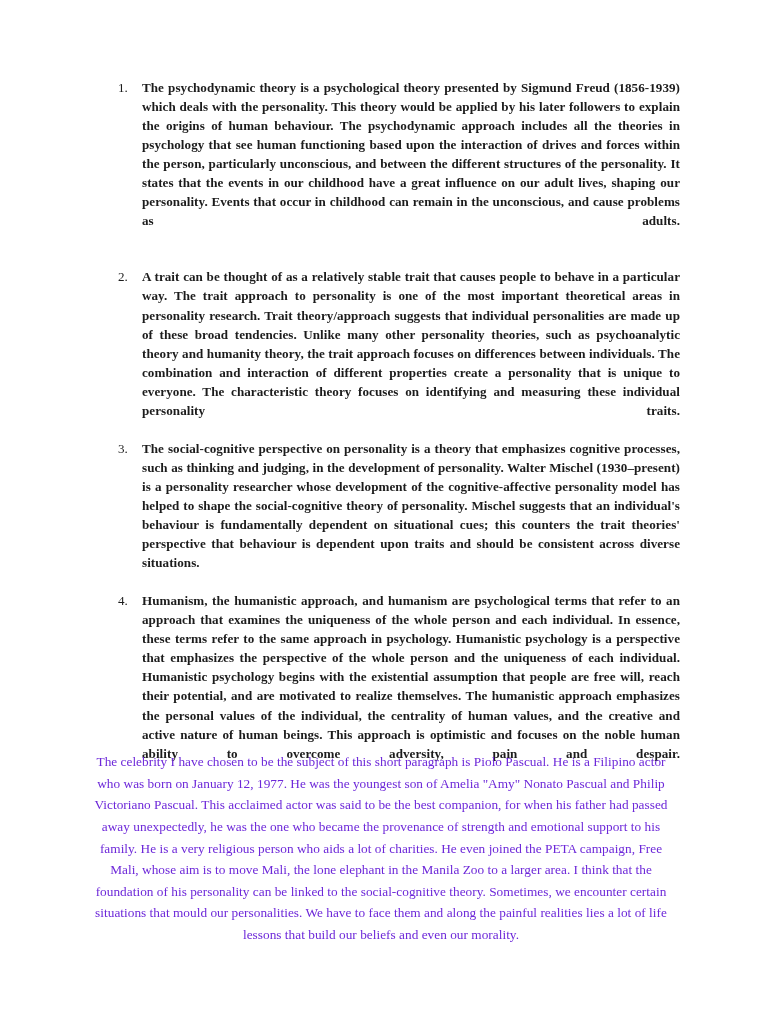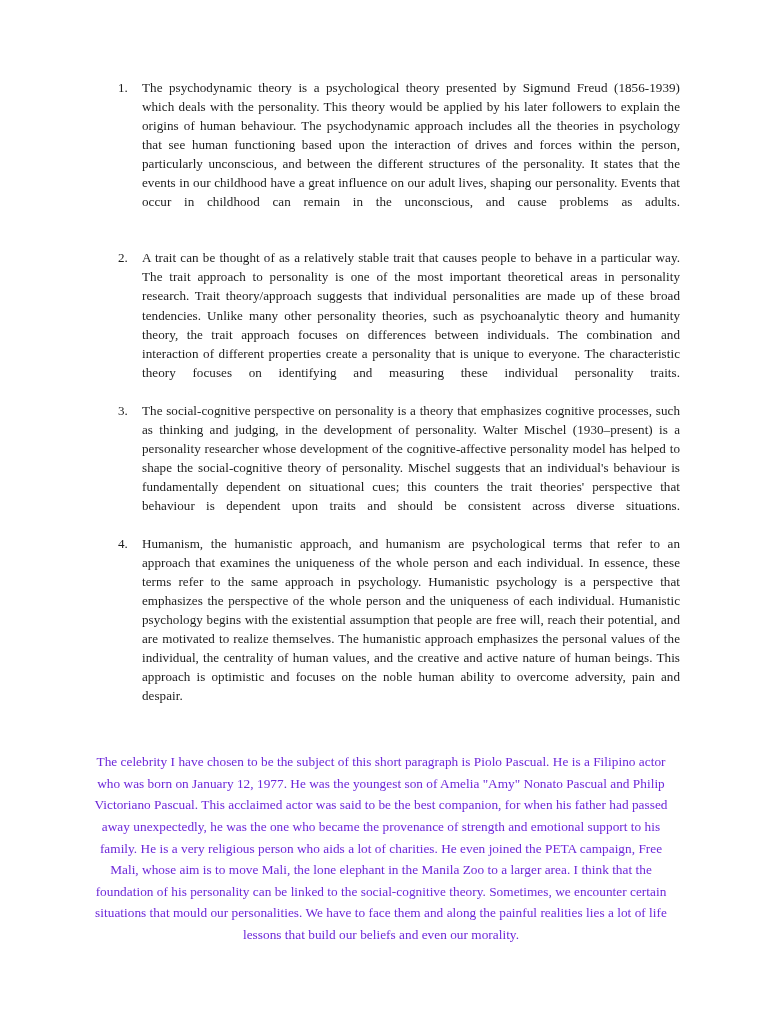--- a/index.html
+++ b/index.html
@@ -52,20 +52,21 @@
     width: 18px;
     text-align: left;
     font-size: 13.1px;
     line-height: 19.05px;
   }
 
   .list-text {
     display: block;
     text-align: justify;
     text-justify: inter-word;
+    font-weight: bold;
   }
   
   .list-text::after {
     content: "";
     display: inline-block;
     width: 100%;
   }
 
   
   .closing-block {

